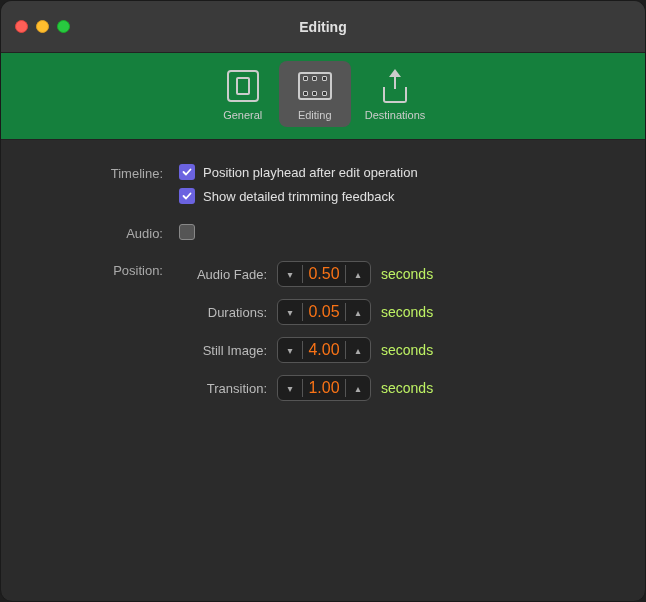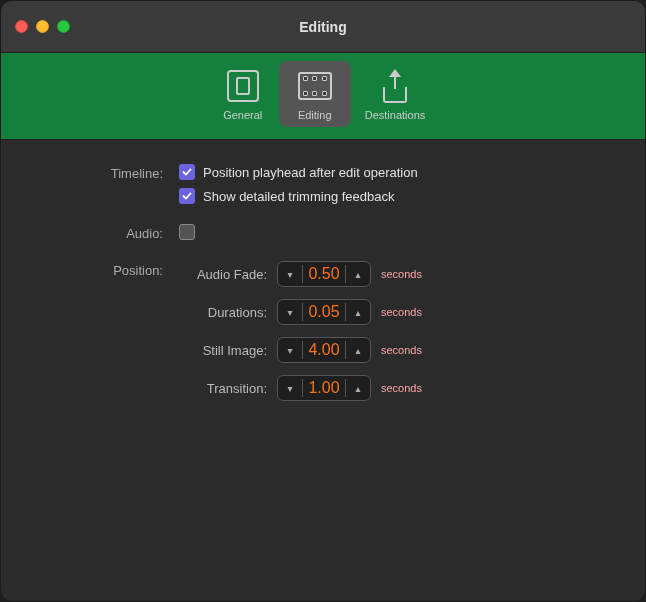--- a/index.html
+++ b/index.html
@@ -359,22 +359,22 @@
       min-width: 44px;
       text-align: center;
       font-size: 16px;
       color: #f97316;
       padding: 0 4px;
       border-left: 1px solid #555;
       border-right: 1px solid #555;
     }
 
     .duration-unit {
-      font-size: 11px;
-      color: #fca5a5;
+      font-size: 14px;
+      color: #bef264;
     }
   </style>
 </head>
 <body>
 
 <div class="window">
 
   <div class="title-bar">
     <div class="traffic-lights">
       <div class="traffic-light tl-close"></div>

